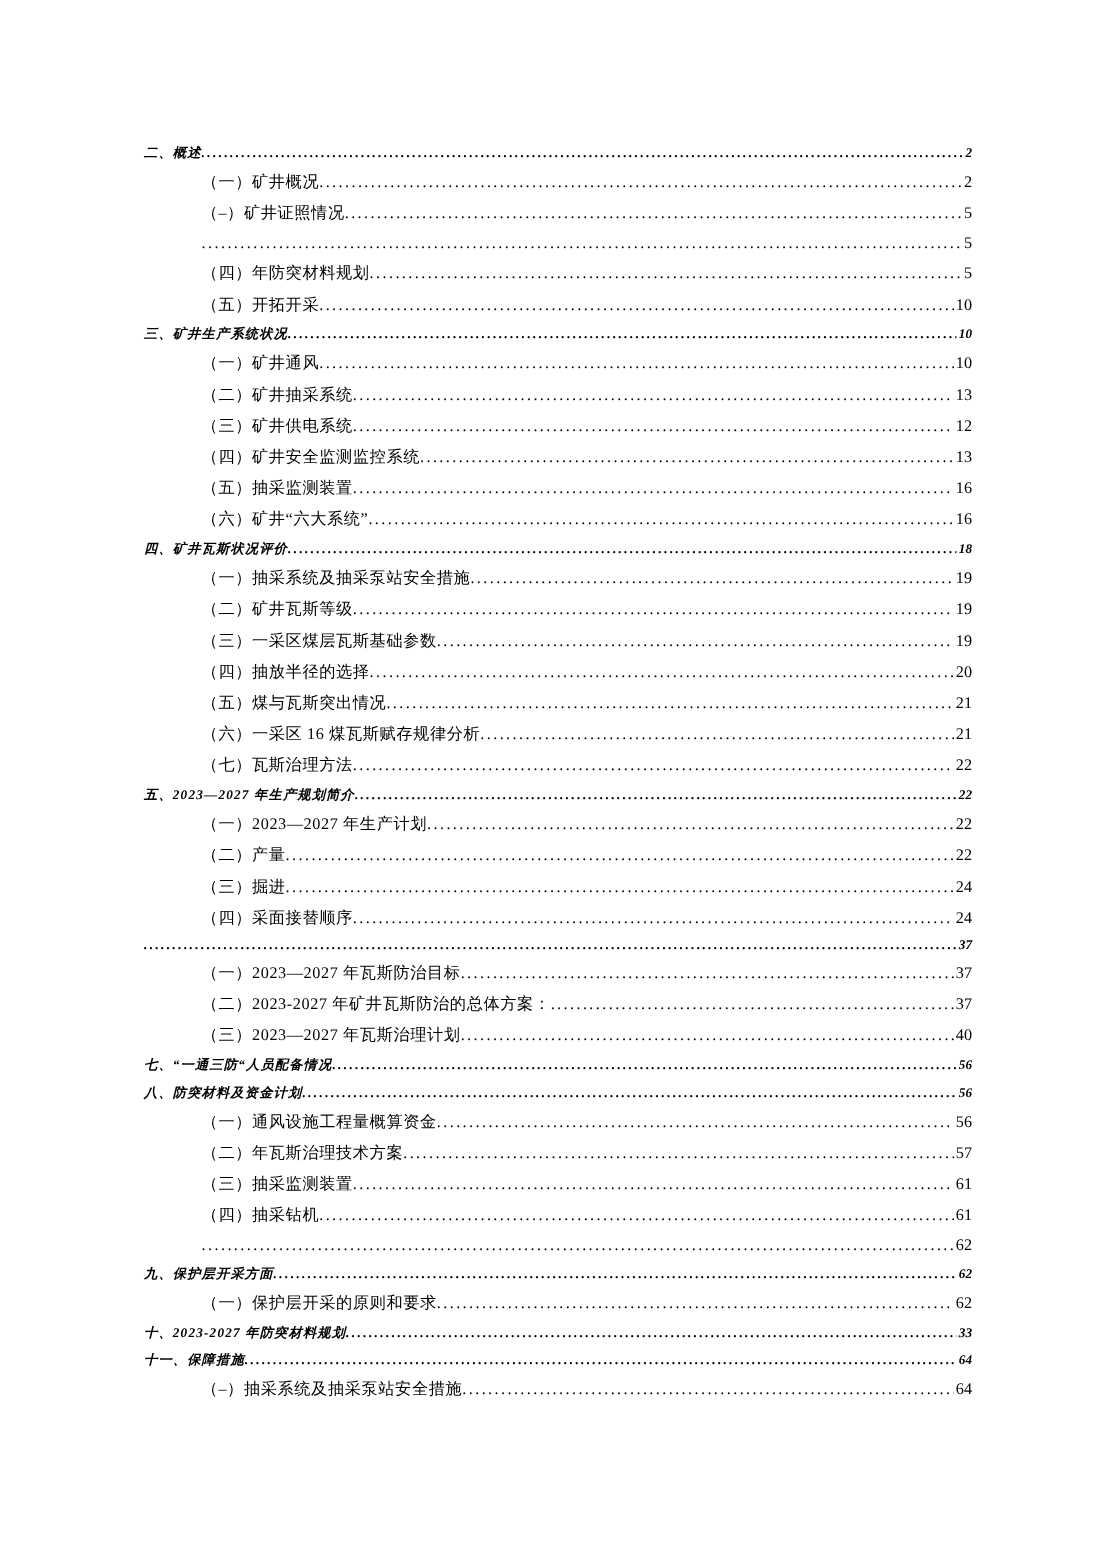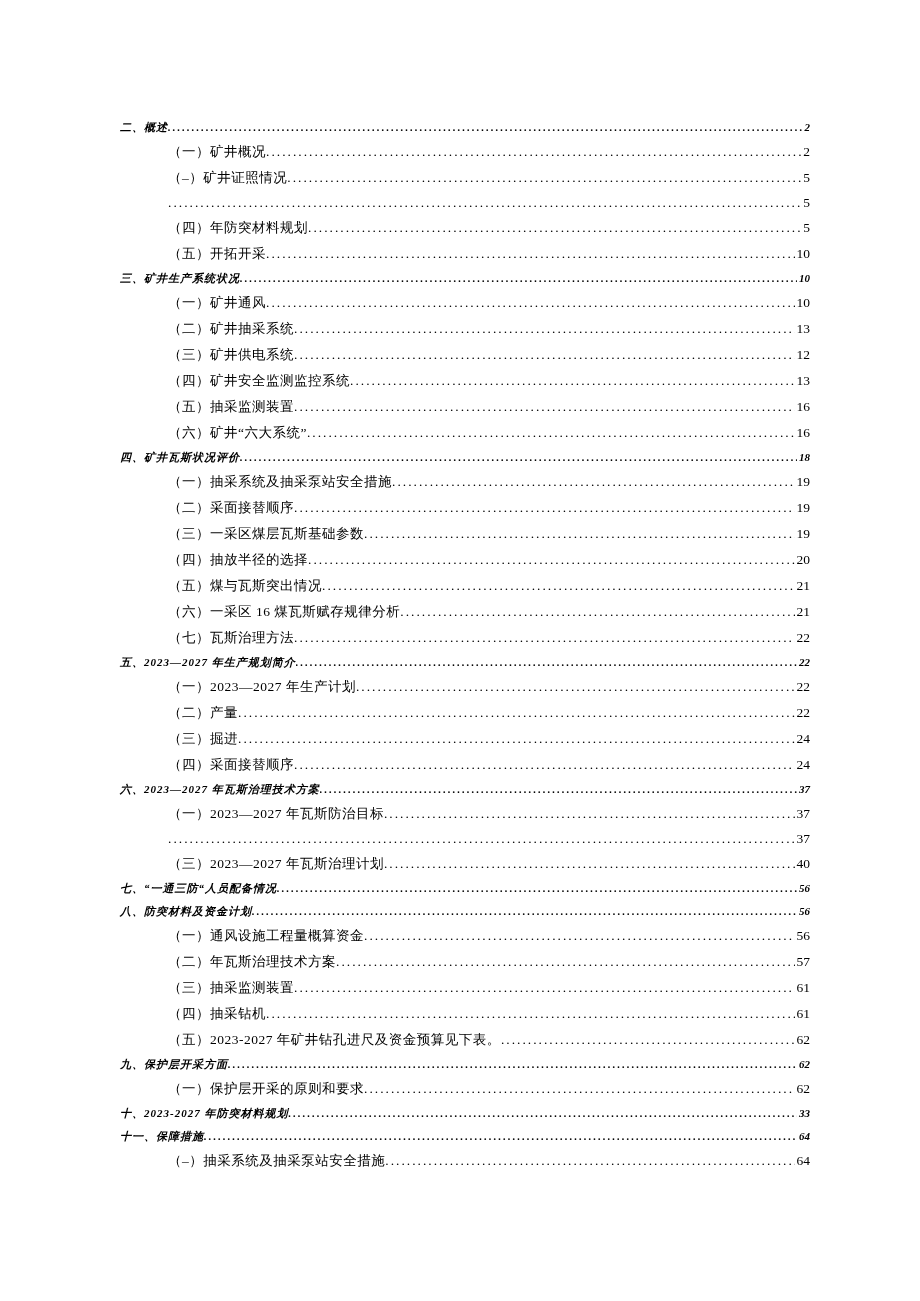--- a/index.html
+++ b/index.html
@@ -134,21 +134,21 @@
       <span class="toc-label">四、矿井瓦斯状况评价</span>
       <span class="toc-dots">....................................................................................................................................................</span>
       <span class="toc-page">18</span>
     </div>
     <div class="toc-entry level-2">
       <span class="toc-label">（一）抽采系统及抽采泵站安全措施</span>
       <span class="toc-dots">....................................................................................................................................................</span>
       <span class="toc-page">19</span>
     </div>
     <div class="toc-entry level-2">
-      <span class="toc-label">（二）采面接替顺序</span>
+      <span class="toc-label">（二）矿井瓦斯等级</span>
       <span class="toc-dots">....................................................................................................................................................</span>
       <span class="toc-page">19</span>
     </div>
     <div class="toc-entry level-2">
       <span class="toc-label">（三）一采区煤层瓦斯基础参数</span>
       <span class="toc-dots">....................................................................................................................................................</span>
       <span class="toc-page">19</span>
     </div>
     <div class="toc-entry level-2">
       <span class="toc-label">（四）抽放半径的选择</span>
@@ -189,30 +189,30 @@
       <span class="toc-label">（三）掘进</span>
       <span class="toc-dots">....................................................................................................................................................</span>
       <span class="toc-page">24</span>
     </div>
     <div class="toc-entry level-2">
       <span class="toc-label">（四）采面接替顺序</span>
       <span class="toc-dots">....................................................................................................................................................</span>
       <span class="toc-page">24</span>
     </div>
     <div class="toc-entry level-1">
-      <span class="toc-label">六、2023—2027 年瓦斯治理技术方案</span>
       <span class="toc-dots">....................................................................................................................................................</span>
       <span class="toc-page">37</span>
     </div>
     <div class="toc-entry level-2">
       <span class="toc-label">（一）2023—2027 年瓦斯防治目标</span>
       <span class="toc-dots">....................................................................................................................................................</span>
       <span class="toc-page">37</span>
     </div>
     <div class="toc-entry level-2">
+      <span class="toc-label">（二）2023-2027 年矿井瓦斯防治的总体方案：</span>
       <span class="toc-dots">....................................................................................................................................................</span>
       <span class="toc-page">37</span>
     </div>
     <div class="toc-entry level-2">
       <span class="toc-label">（三）2023—2027 年瓦斯治理计划</span>
       <span class="toc-dots">....................................................................................................................................................</span>
       <span class="toc-page">40</span>
     </div>
     <div class="toc-entry level-1">
       <span class="toc-label">七、“一通三防“人员配备情况</span>
@@ -238,21 +238,20 @@
       <span class="toc-label">（三）抽采监测装置</span>
       <span class="toc-dots">....................................................................................................................................................</span>
       <span class="toc-page">61</span>
     </div>
     <div class="toc-entry level-2">
       <span class="toc-label">（四）抽采钻机</span>
       <span class="toc-dots">....................................................................................................................................................</span>
       <span class="toc-page">61</span>
     </div>
     <div class="toc-entry level-2">
-      <span class="toc-label">（五）2023-2027 年矿井钻孔进尺及资金预算见下表。</span>
       <span class="toc-dots">....................................................................................................................................................</span>
       <span class="toc-page">62</span>
     </div>
     <div class="toc-entry level-1">
       <span class="toc-label">九、保护层开采方面</span>
       <span class="toc-dots">....................................................................................................................................................</span>
       <span class="toc-page">62</span>
     </div>
     <div class="toc-entry level-2">
       <span class="toc-label">（一）保护层开采的原则和要求</span>

